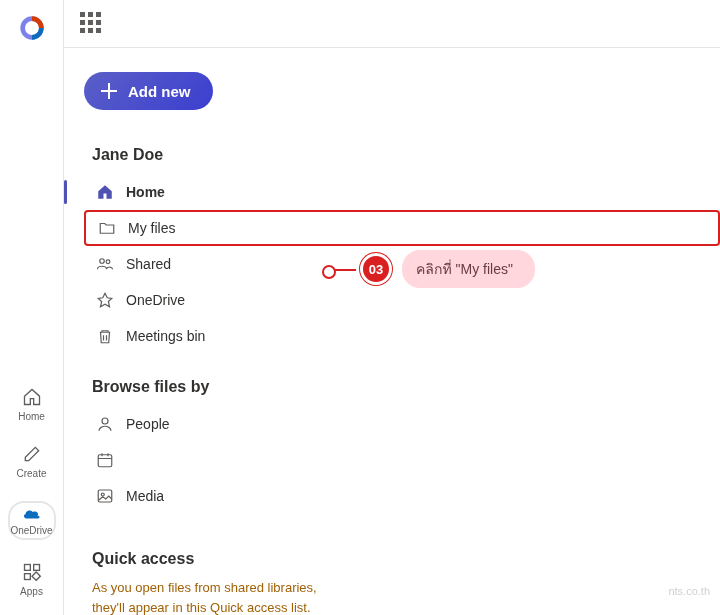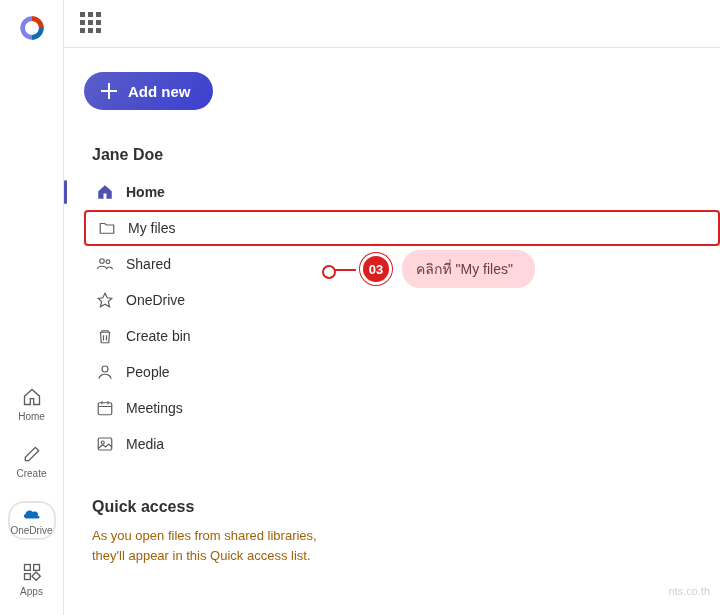--- a/index.html
+++ b/index.html
@@ -133,38 +133,38 @@
         <div class="nav-row">
           <svg width="18" height="18" viewBox="0 0 24 24" class="c-icon">
               <path d="M12 3 L15 9 L21 10 L16.5 14 L18 21 L12 17.5 L6 21 L7.5 14 L3 10 L9 9 Z"></path>
             </svg>
           <span class="nav-label">OneDrive</span>
         </div>
         <div class="nav-row">
           <svg width="18" height="18" viewBox="0 0 24 24" class="c-icon">
               <path d="M5 7 H19 M8 7 V5 H16 V7 M6 7 L7 21 H17 L18 7 M10 11 V18 M14 11 V18"></path>
             </svg>
-          <span class="nav-label">Create bin</span>
+          <span class="nav-label">Meetings bin</span>
         </div>
       </div>
 
+      <div class="section-title" style="margin-top:24px;">Browse files by</div>
       <div class="navlist">
         <div class="nav-row">
           <svg width="18" height="18" viewBox="0 0 24 24" class="c-icon">
               <circle cx="12" cy="8" r="4"></circle>
               <path d="M4 21c0-4 5-6 8-6s8 2 8 6"></path>
             </svg>
           <span class="nav-label">People</span>
         </div>
         <div class="nav-row">
           <svg width="18" height="18" viewBox="0 0 24 24" class="c-icon">
               <rect x="3" y="5" width="18" height="16" rx="2"></rect>
               <path d="M3 10 H21 M8 3 V7 M16 3 V7"></path>
             </svg>
-          <span class="nav-label">Meetings</span>
         </div>
         <div class="nav-row">
           <svg width="18" height="18" viewBox="0 0 24 24" class="c-icon">
               <rect x="3" y="4" width="18" height="16" rx="2"></rect>
               <circle cx="9" cy="10" r="2"></circle>
               <path d="M3 18 L9 13 L13 16 L17 12 L21 16"></path>
             </svg>
           <span class="nav-label">Media</span>
         </div>
       </div>

